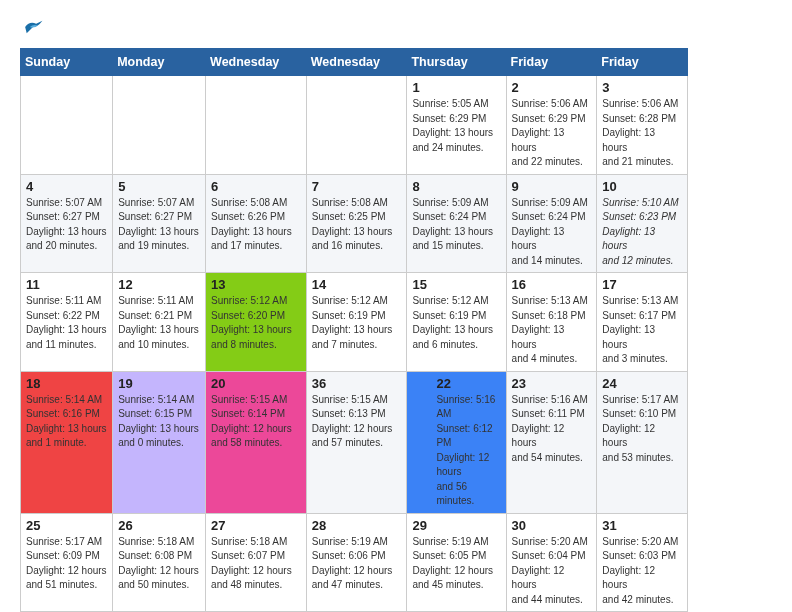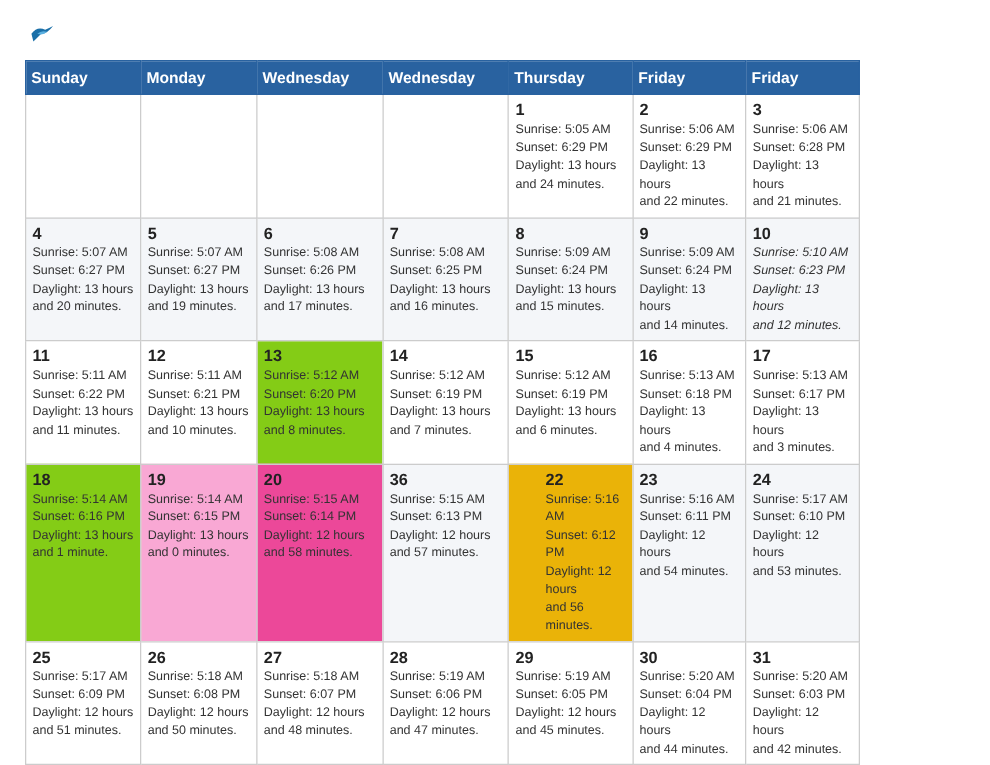--- a/index.html
+++ b/index.html
@@ -262,49 +262,49 @@
           </td>
           <td style="background: rgb(255, 255, 255);">
             <span class="day-num">17</span>
             <div class="day-detail" style="white-space: pre-line;">Sunrise: 5:13 AM
 Sunset: 6:17 PM
 Daylight: 13 hours
 and 3 minutes.</div>
           </td>
         </tr>
         <tr>
-          <td style="background: #84cc16;">
+          <td style="background: #ef4444;">
             <span class="day-num">18</span>
             <div class="day-detail" style="white-space: pre-line;">Sunrise: 5:14 AM
 Sunset: 6:16 PM
 Daylight: 13 hours
 and 1 minute.</div>
           </td>
-          <td style="background: #f9a8d4;">
+          <td style="background: #c4b5fd;">
             <span class="day-num">19</span>
             <div class="day-detail" style="white-space: pre-line;">Sunrise: 5:14 AM
 Sunset: 6:15 PM
 Daylight: 13 hours
 and 0 minutes.</div>
           </td>
           <td style="background: #ec4899;">
             <span class="day-num">20</span>
             <div class="day-detail" style="white-space: pre-line;">Sunrise: 5:15 AM
 Sunset: 6:14 PM
 Daylight: 12 hours
 and 58 minutes.</div>
           </td>
           <td style="background: rgb(244, 246, 249);">
             <span class="day-num">36</span>
             <div class="day-detail" style="white-space: pre-line;">Sunrise: 5:15 AM
 Sunset: 6:13 PM
 Daylight: 12 hours
 and 57 minutes.</div>
           </td>
-          <td style="background: #eab308; padding-left: 29px;">
+          <td style="background: #3b82f6; padding-left: 29px;">
             <span class="day-num">22</span>
             <div class="day-detail" style="white-space: pre-line;">Sunrise: 5:16 AM
 Sunset: 6:12 PM
 Daylight: 12 hours
 and 56 minutes.</div>
           </td>
           <td style="background: rgb(244, 246, 249);">
             <span class="day-num">23</span>
             <div class="day-detail" style="white-space: pre-line;">Sunrise: 5:16 AM
 Sunset: 6:11 PM

